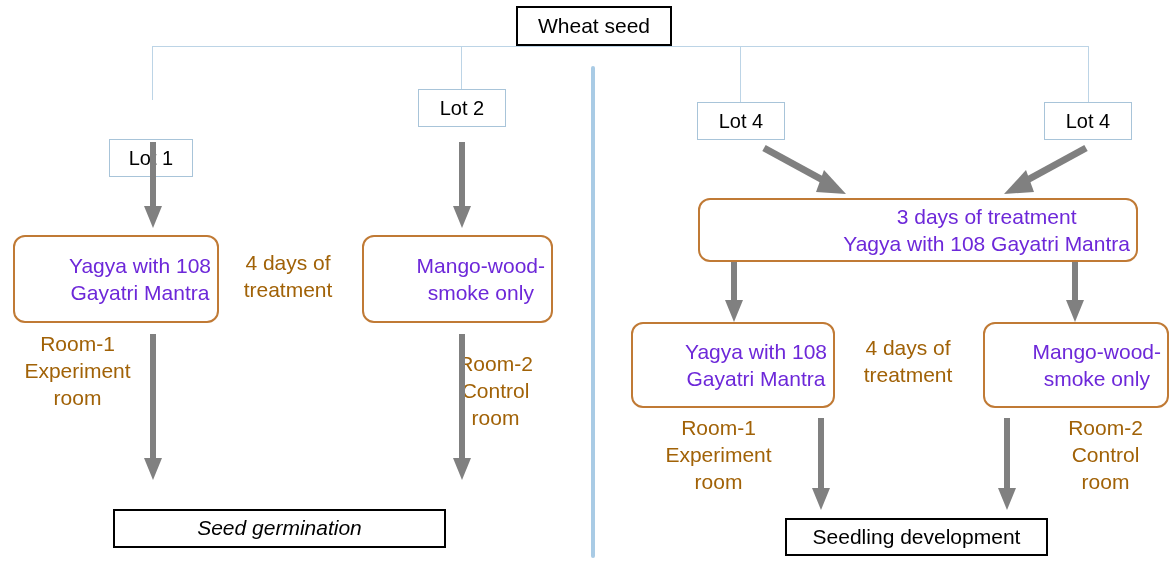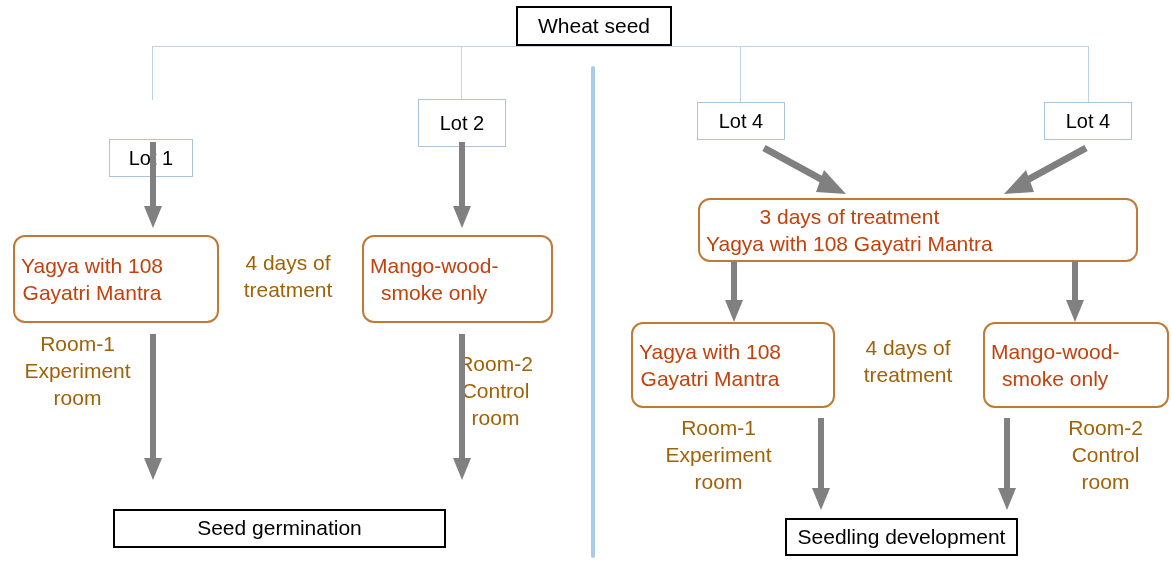--- a/index.html
+++ b/index.html
@@ -46,22 +46,22 @@
     text-align: center;
   }
 
   
   .box-round {
     border: 2px solid #c07a35;
     border-radius: 12px;
     background: #ffffff;
     display: flex;
     align-items: center;
-    justify-content: flex-start;
-    color: #c2410c;
+    justify-content: flex-end;
+    color: #6d28d9;
     font-size: 21px;
     line-height: 1.3;
     text-align: center;
     padding: 2px 6px;
   }
 
   
   .label {
     color: #a16207;
     font-size: 21px;
@@ -104,21 +104,21 @@
 
   <div class="abs conn conn-v" style="left:740px; top:46px; height:56px;"></div>
 
   <div class="abs conn conn-v" style="left:1088px; top:46px; height:56px;"></div>
 
   <div class="abs divider" style="left:591px; top:66px; height:492px;"></div>
 
   <div class="abs box-lot" style="left:109px; top:100px; width:84px; height:38px;margin-top:39px;">
     <span>Lot 1</span>
   </div>
-  <div class="abs box-lot" style="left:418px; top:99px; width:88px; height:48px;">
+  <div class="abs box-lot" style="left:418px; top:89px; width:88px; height:38px;">
     <span>Lot 2</span>
   </div>
 
   <svg class="abs arrow-svg" style="left:142px; top:142px;" width="22" height="88" viewBox="0 0 22 88">
     <rect x="8" y="0" width="6" height="66" fill="#808080"></rect>
     <polygon points="2,64 20,64 11,86" fill="#808080"></polygon>
   </svg>
   <svg class="abs arrow-svg" style="left:451px; top:142px;" width="22" height="88" viewBox="0 0 22 88">
     <rect x="8" y="0" width="6" height="66" fill="#808080"></rect>
     <polygon points="2,64 20,64 11,86" fill="#808080"></polygon>
@@ -145,21 +145,21 @@
   <svg class="abs arrow-svg" style="left:142px; top:334px;" width="22" height="148" viewBox="0 0 22 148">
     <rect x="8" y="0" width="6" height="126" fill="#808080"></rect>
     <polygon points="2,124 20,124 11,146" fill="#808080"></polygon>
   </svg>
   <svg class="abs arrow-svg" style="left:451px; top:334px;" width="22" height="148" viewBox="0 0 22 148">
     <rect x="8" y="0" width="6" height="126" fill="#808080"></rect>
     <polygon points="2,124 20,124 11,146" fill="#808080"></polygon>
   </svg>
 
   <div class="abs box-black" style="left:113px; top:509px; width:333px; height:39px;">
-    <span style="white-space: pre-line;">Seed germination</span>
+    <span style="white-space: pre-line; font-style: italic;">Seed germination</span>
   </div>
 
   <div class="abs box-lot" style="left:697px; top:102px; width:88px; height:38px;">
     <span>Lot 4</span>
   </div>
   <div class="abs box-lot" style="left:1044px; top:102px; width:88px; height:38px;text-align:center;">
     <span>Lot 4</span>
   </div>
 
   <svg class="abs arrow-svg" style="left:758px; top:142px;" width="96" height="60" viewBox="0 0 96 60">
@@ -205,17 +205,17 @@
 
   <svg class="abs arrow-svg" style="left:810px; top:418px;" width="22" height="94" viewBox="0 0 22 94">
     <rect x="8" y="0" width="6" height="72" fill="#808080"></rect>
     <polygon points="2,70 20,70 11,92" fill="#808080"></polygon>
   </svg>
   <svg class="abs arrow-svg" style="left:996px; top:418px;" width="22" height="94" viewBox="0 0 22 94">
     <rect x="8" y="0" width="6" height="72" fill="#808080"></rect>
     <polygon points="2,70 20,70 11,92" fill="#808080"></polygon>
   </svg>
 
-  <div class="abs box-black" style="left:785px; top:518px; width:233px; height:38px;">
+  <div class="abs box-black" style="left:785px; top:518px; width:263px; height:38px;">
     <span style="white-space: pre-line;">Seedling development</span>
   </div>
 
 </div>
 
 </body></html>

